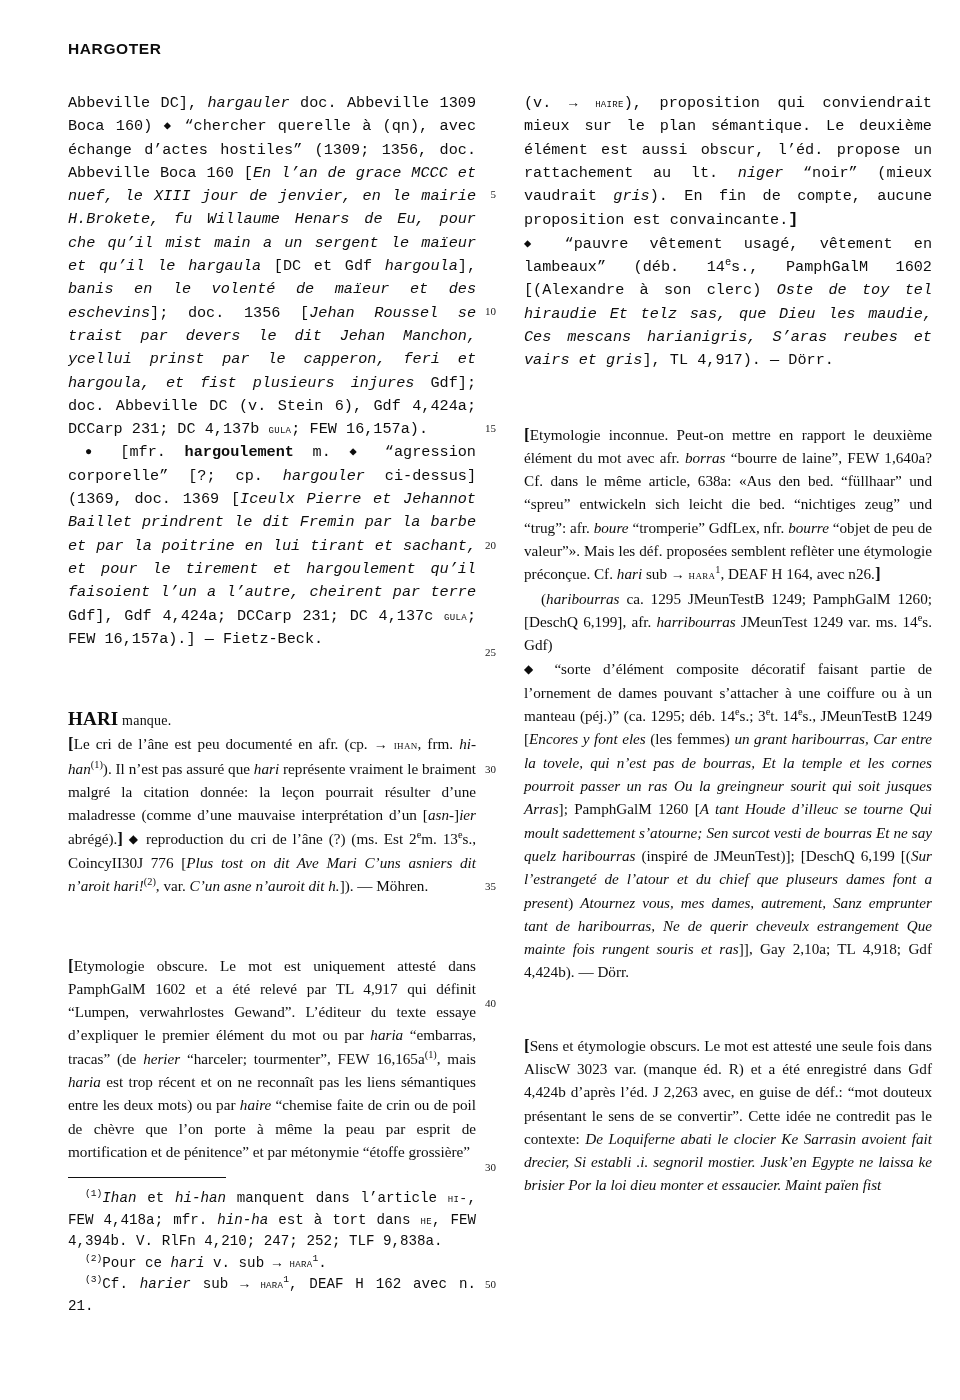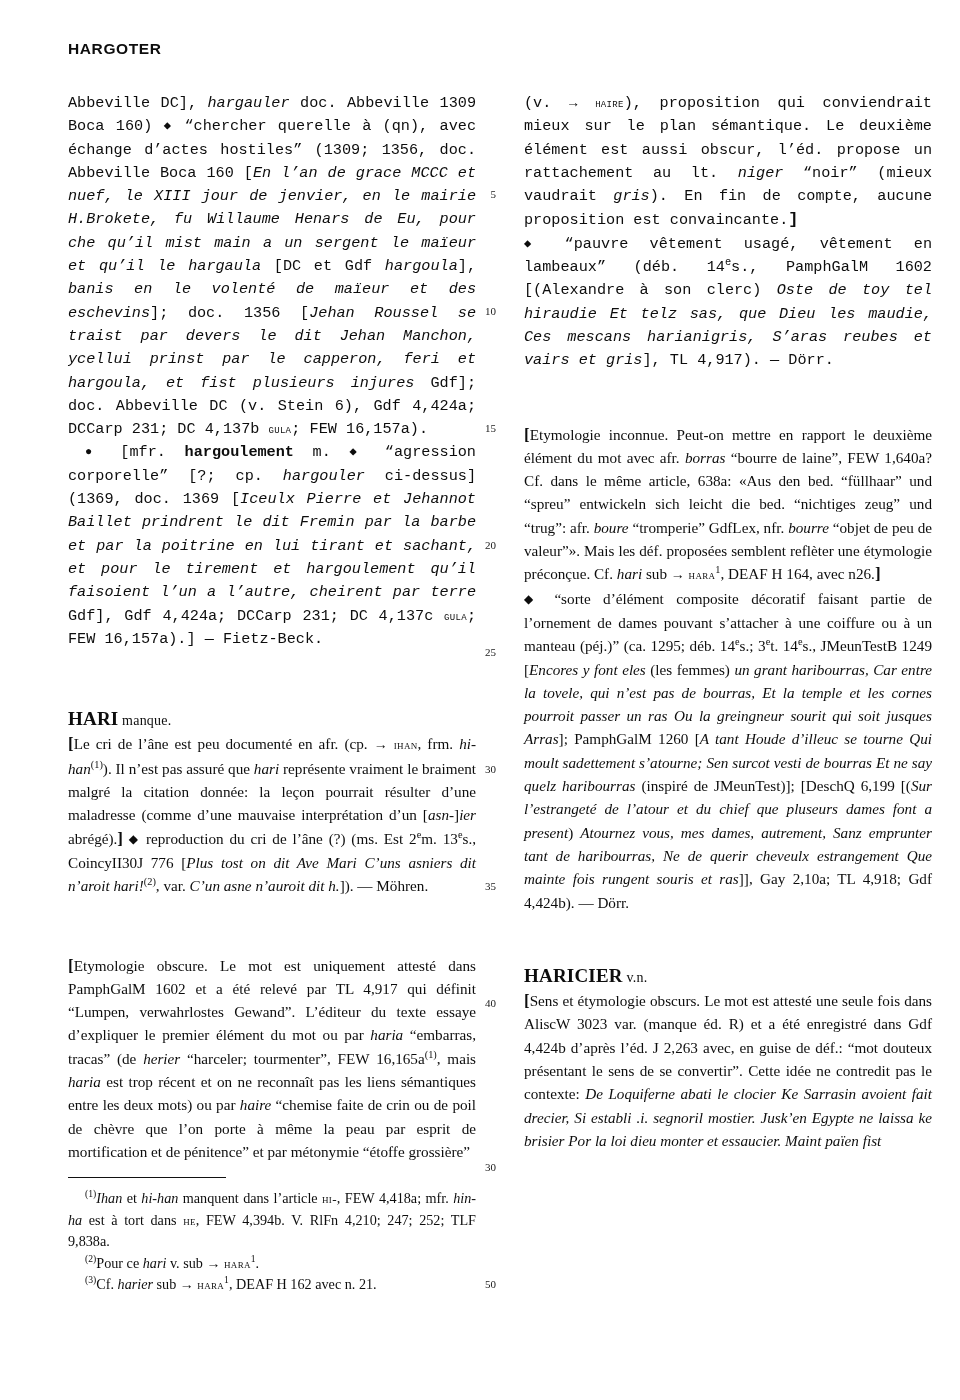--- a/index.html
+++ b/index.html
@@ -93,20 +93,21 @@
 
   
   .footnotes {
     position: absolute;
     left: 68px;
     top: 1177px;
     width: 408px;
     font-size: 14.2px;
     line-height: 21.5px;
     text-align: justify;
+    font-family: Liberation Mono, monospace;
   }
   .fn-rule {
     width: 158px;
     height: 1px;
     background: #111;
     margin: 0 0 10px 0;
   }
   .fn { text-indent: 17px; }
 
   
@@ -169,27 +170,25 @@
 
   <div class="col col-right">
 
     <div class="entry-block first">
       <p>(v. <span class="arrow">→</span> <span class="sc">haire</span>), proposition qui conviendrait mieux sur le plan sémantique. Le deuxième élément est aussi obscur, l’éd. propose un rattachement au lt. <i>niger</i> “noir” (mieux vaudrait <i>gris</i>). En fin de compte, aucune proposition est convaincante.<span class="brkt">]</span></p>
       <p><span class="lozenge">◆</span> “pauvre vêtement usagé, vêtement en lambeaux” (déb. 14<span class="sup">e</span>s., PamphGalM 1602 [(Alexandre à son clerc) <i>Oste de toy tel hiraudie Et telz sas, que Dieu les maudie, Ces mescans harianigris, S’aras reubes et vairs et gris</i>], TL 4,917). — Dörr.</p>
     </div>
 
     <div class="entry-block" style="margin-top:50px">
       <p><span class="brkt">[</span>Etymologie inconnue. Peut-on mettre en rapport le deuxième élément du mot avec afr. <i>borras</i> “bourre de laine”, FEW 1,640a? Cf. dans le même article, 638a: «Aus den bed. “füllhaar” und “spreu” entwickeln sich leicht die bed. “nichtiges zeug” und “trug”: afr. <i>boure</i> “tromperie” GdfLex, nfr. <i>bourre</i> “objet de peu de valeur”». Mais les déf. proposées semblent reflèter une étymologie préconçue. Cf. <i>hari</i> sub <span class="arrow">→</span> <span class="sc">hara</span><span class="sup">1</span>, DEAF H 164, avec n26.<span class="brkt">]</span></p>
+      <p class="indent">(<i>haribourras</i> ca. 1295 JMeunTestB 1249; PamphGalM 1260; [DeschQ 6,199], afr. <i>harribourras</i> JMeunTest 1249 var. ms. 14<span class="sup">e</span>s. Gdf)</p>
       <p><span class="lozenge">◆</span> “sorte d’élément composite décoratif faisant partie de l’ornement de dames pouvant s’attacher à une coiffure ou à un manteau (péj.)” (ca. 1295; déb. 14<span class="sup">e</span>s.; 3<span class="sup">e</span>t. 14<span class="sup">e</span>s., JMeunTestB 1249 [<i>Encores y font eles</i> (les femmes) <i>un grant haribourras, Car entre la tovele, qui n’est pas de bourras, Et la temple et les cornes pourroit passer un ras Ou la greingneur sourit qui soit jusques Arras</i>]; PamphGalM 1260 [<i>A tant Houde d’illeuc se tourne Qui moult sadettement s’atourne; Sen surcot vesti de bourras Et ne say quelz haribourras</i> (inspiré de JMeunTest)]; [DeschQ 6,199 [(<i>Sur l’estrangeté de l’atour et du chief que pluseurs dames font a present</i>) <i>Atournez vous, mes dames, autrement, Sanz emprunter tant de haribourras, Ne de querir cheveulx estrangement Que mainte fois rungent souris et ras</i>]], Gay 2,10a; TL 4,918; Gdf 4,424b). — Dörr.</p>
     </div>
 
     <div class="entry-block" style="margin-top:50px">
-      <div class="entry-head">
-        <span>HARICIER</span><span class="entry-pos"> v.n.</span>
-      </div>
       <p><span class="brkt">[</span>Sens et étymologie obscurs. Le mot est attesté une seule fois dans AliscW 3023 var. (manque éd. R) et a été enregistré dans Gdf 4,424b d’après l’éd. J 2,263 avec, en guise de déf.: “mot douteux présentant le sens de se convertir”. Cette idée ne contredit pas le contexte: <i>De Loquiferne abati le clocier Ke Sarrasin avoient fait drecier, Si establi .i. segnoril mostier. Jusk’en Egypte ne laissa ke brisier Por la loi dieu monter et essaucier. Maint païen fist</i></p>
     </div>
 
   </div>
 
   <div class="folio folio-left">215</div>
   <div class="folio folio-right">216</div>
 
 </div>
 

